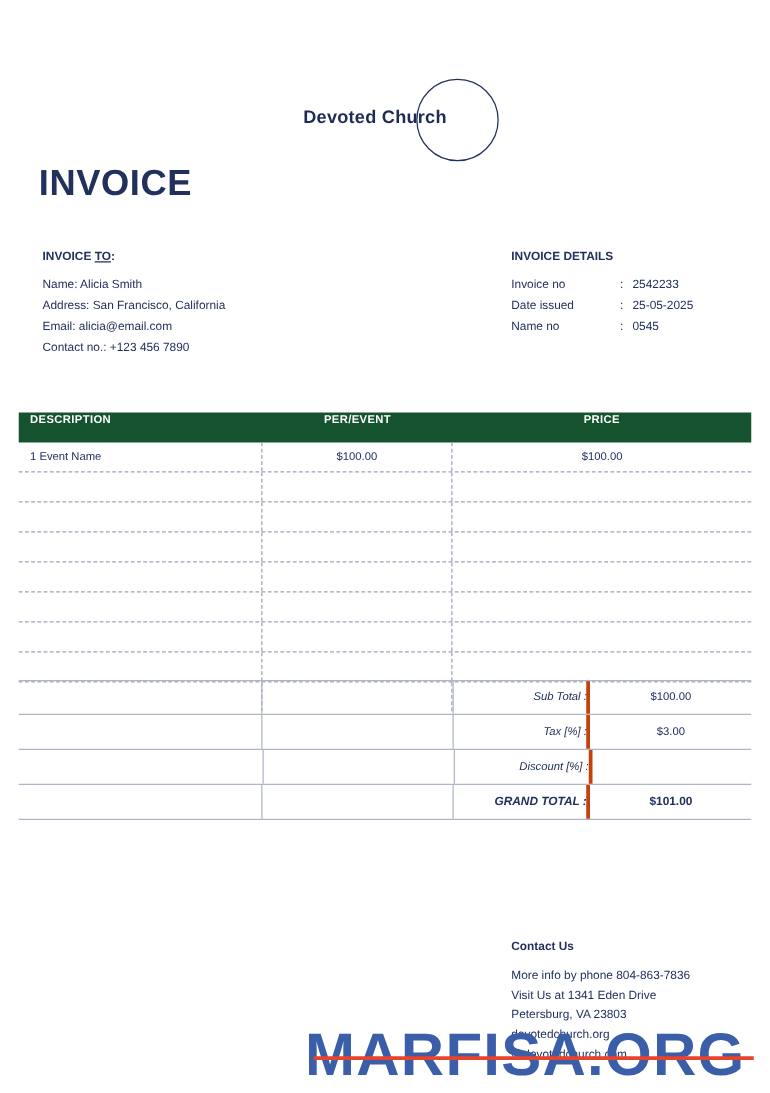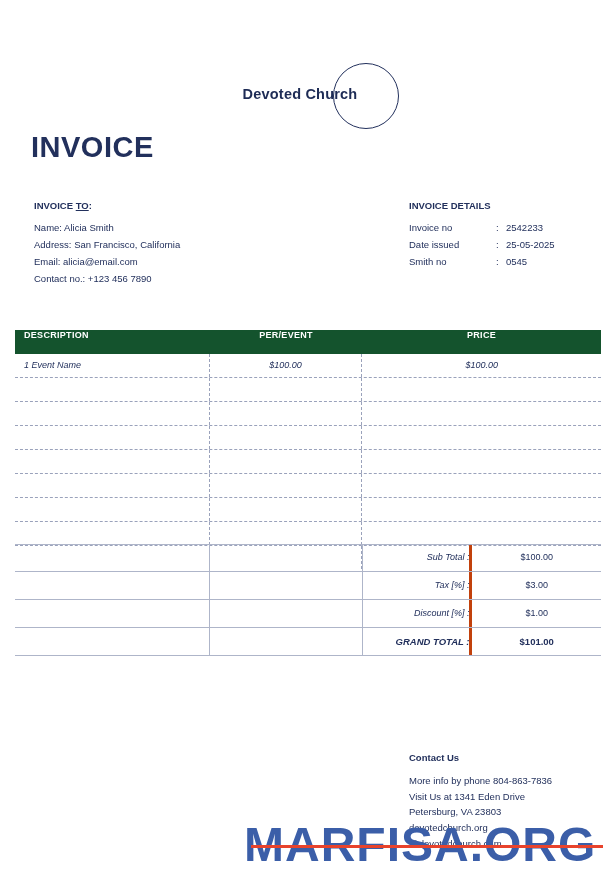--- a/index.html
+++ b/index.html
@@ -140,21 +140,20 @@
   .col-price { width: 239px; text-align: center; }
 
   .tbody { }
   .trow {
     display: flex;
     height: 23px;
     align-items: flex-start;
     font-size: 9px;
     color: #22305c;
     border-bottom: 1px dashed #9aa2bb;
-    font-style: italic;
   }
   .trow:last-child { border-bottom: none; }
   .trow .cell-desc {
     width: 195px;
     padding-left: 9px;
     box-sizing: border-box;
     border-right: 1px dashed #9aa2bb;
     height: 23px;
     line-height: 23px;
   }
@@ -295,21 +294,21 @@
       <span class="details-label">Invoice no</span>
       <span class="details-colon">:</span>
       <span class="details-value">2542233</span>
     </div>
     <div class="details-row">
       <span class="details-label">Date issued</span>
       <span class="details-colon">:</span>
       <span class="details-value">25-05-2025</span>
     </div>
     <div class="details-row">
-      <span class="details-label">Smith no</span>
+      <span class="details-label">Name no</span>
       <span class="details-colon">:</span>
       <span class="details-value">0545</span>
     </div>
   </div>
 
   <div class="table">
     <div class="thead">
       <div class="col-desc">DESCRIPTION</div>
       <div class="col-per">PER/EVENT</div>
       <div class="col-price">PRICE</div>
@@ -374,21 +373,20 @@
     <div class="totrow">
       <div class="pad1"></div>
       <div class="pad2"></div>
       <div class="lbl">Tax [%] :</div>
       <div class="val">$3.00</div>
     </div>
     <div class="totrow">
       <div class="pad1"></div>
       <div class="pad2"></div>
       <div class="lbl">Discount [%] :</div>
-      <div class="val">$1.00</div>
     </div>
     <div class="totrow grand">
       <div class="pad1"></div>
       <div class="pad2"></div>
       <div class="lbl">GRAND TOTAL :</div>
       <div class="val">$101.00</div>
     </div>
   </div>
 
   <div class="contact">

